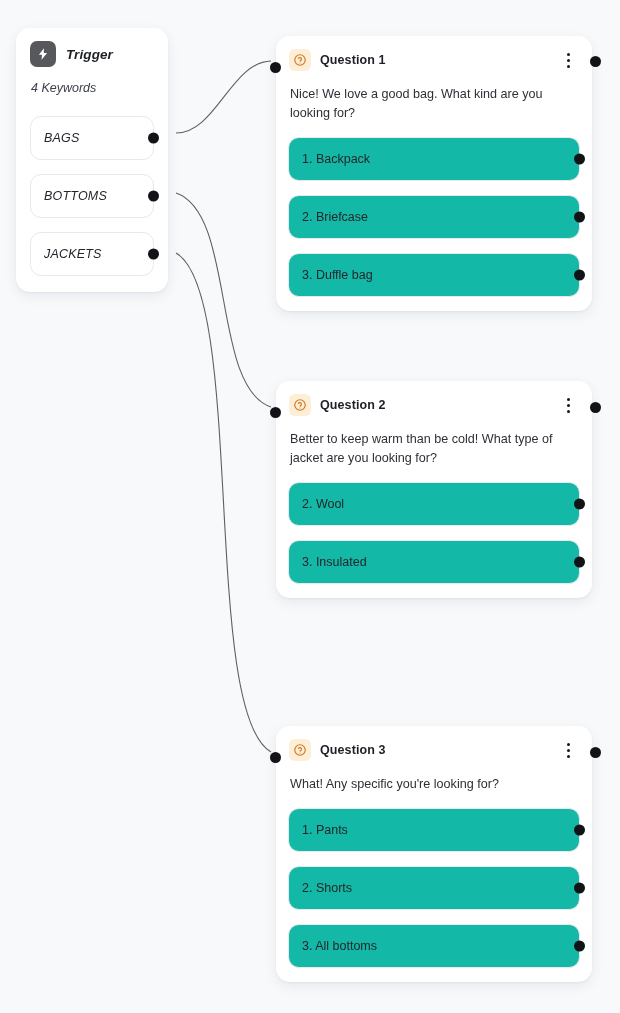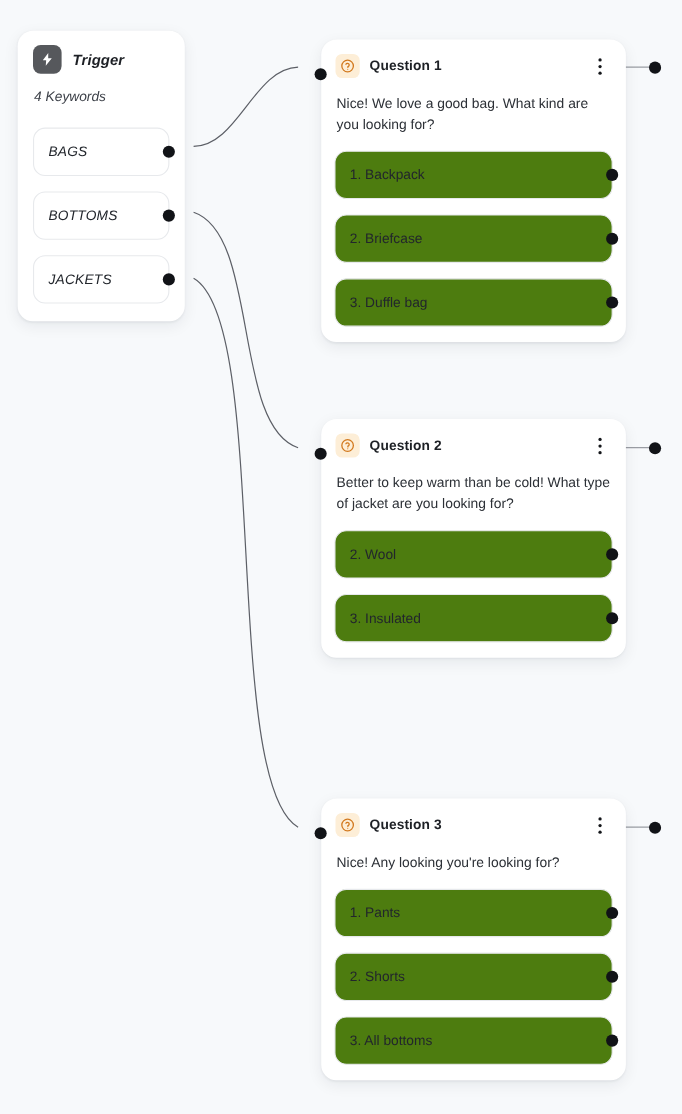--- a/index.html
+++ b/index.html
@@ -96,22 +96,22 @@
     align-items: center;
     padding: 0 13px;
     box-sizing: border-box;
     font-size: 12.5px;
     color: #22262c;
     letter-spacing: 0.2px;
   }
 
   
   .question-node {
-    left: 292px;
-    width: 277px;
+    left: 276px;
+    width: 316px;
     padding: 12px 12px 14px 12px;
   }
   #question-node-1 { top: 36px; }
   #question-node-2 { top: 381px; }
   #question-node-3 { top: 726px; }
 
   .q-head {
     display: flex;
     align-items: center;
     gap: 9px;
@@ -162,21 +162,21 @@
   .answer-list {
     display: flex;
     flex-direction: column;
     gap: 14px;
   }
   .answer-chip {
     position: relative;
     height: 44px;
     border: 1px solid #e7e9ec;
     border-radius: 11px;
-    background: #4d7c0f;
+    background: #14b8a6;
     display: flex;
     align-items: center;
     padding: 0 13px;
     box-sizing: border-box;
     font-size: 12.5px;
     color: #22262c;
   }
 
   
   .port {
@@ -324,21 +324,21 @@
           <circle cx="12.2" cy="17" r="0.9" fill="#d2791f" stroke="none"></circle>
         </svg>
       </span>
       <span class="q-title">Question 3</span>
       <span class="q-menu">
         <i></i>
           <i></i>
           <i></i>
       </span>
     </div>
-    <div class="q-text">Nice! Any looking you're looking for?</div>
+    <div class="q-text">What! Any specific you're looking for?</div>
     <div class="answer-list">
       <div class="answer-chip">
         <span>1. Pants</span>
         <span class="port out-chip"></span>
       </div>
       <div class="answer-chip">
         <span>2. Shorts</span>
         <span class="port out-chip"></span>
       </div>
       <div class="answer-chip">

